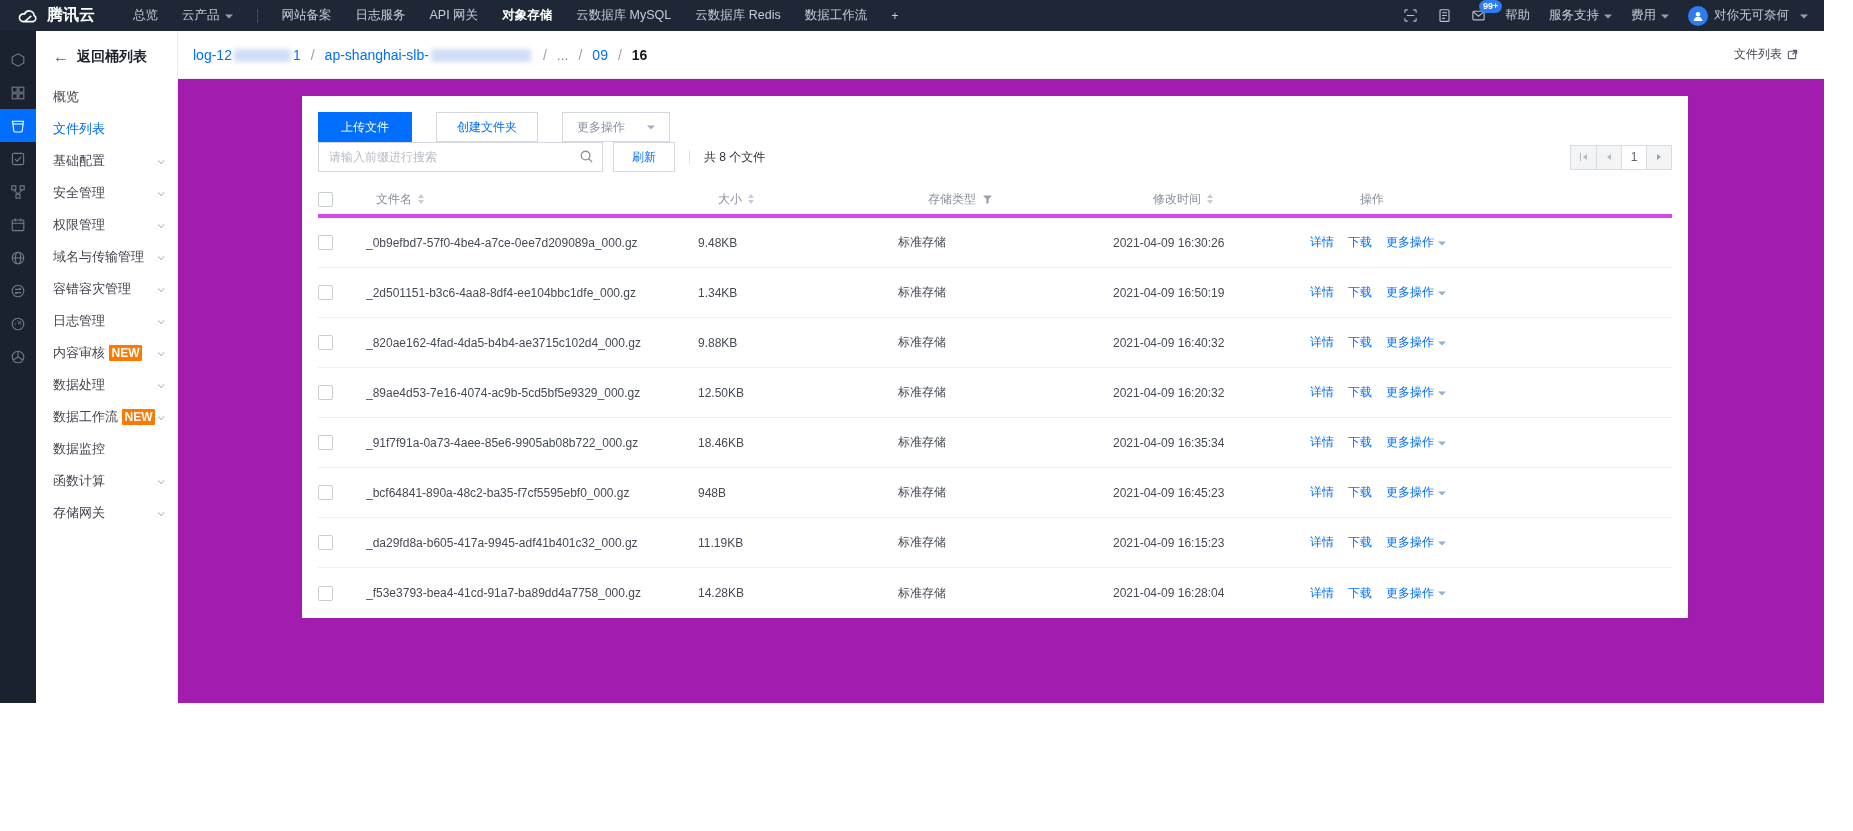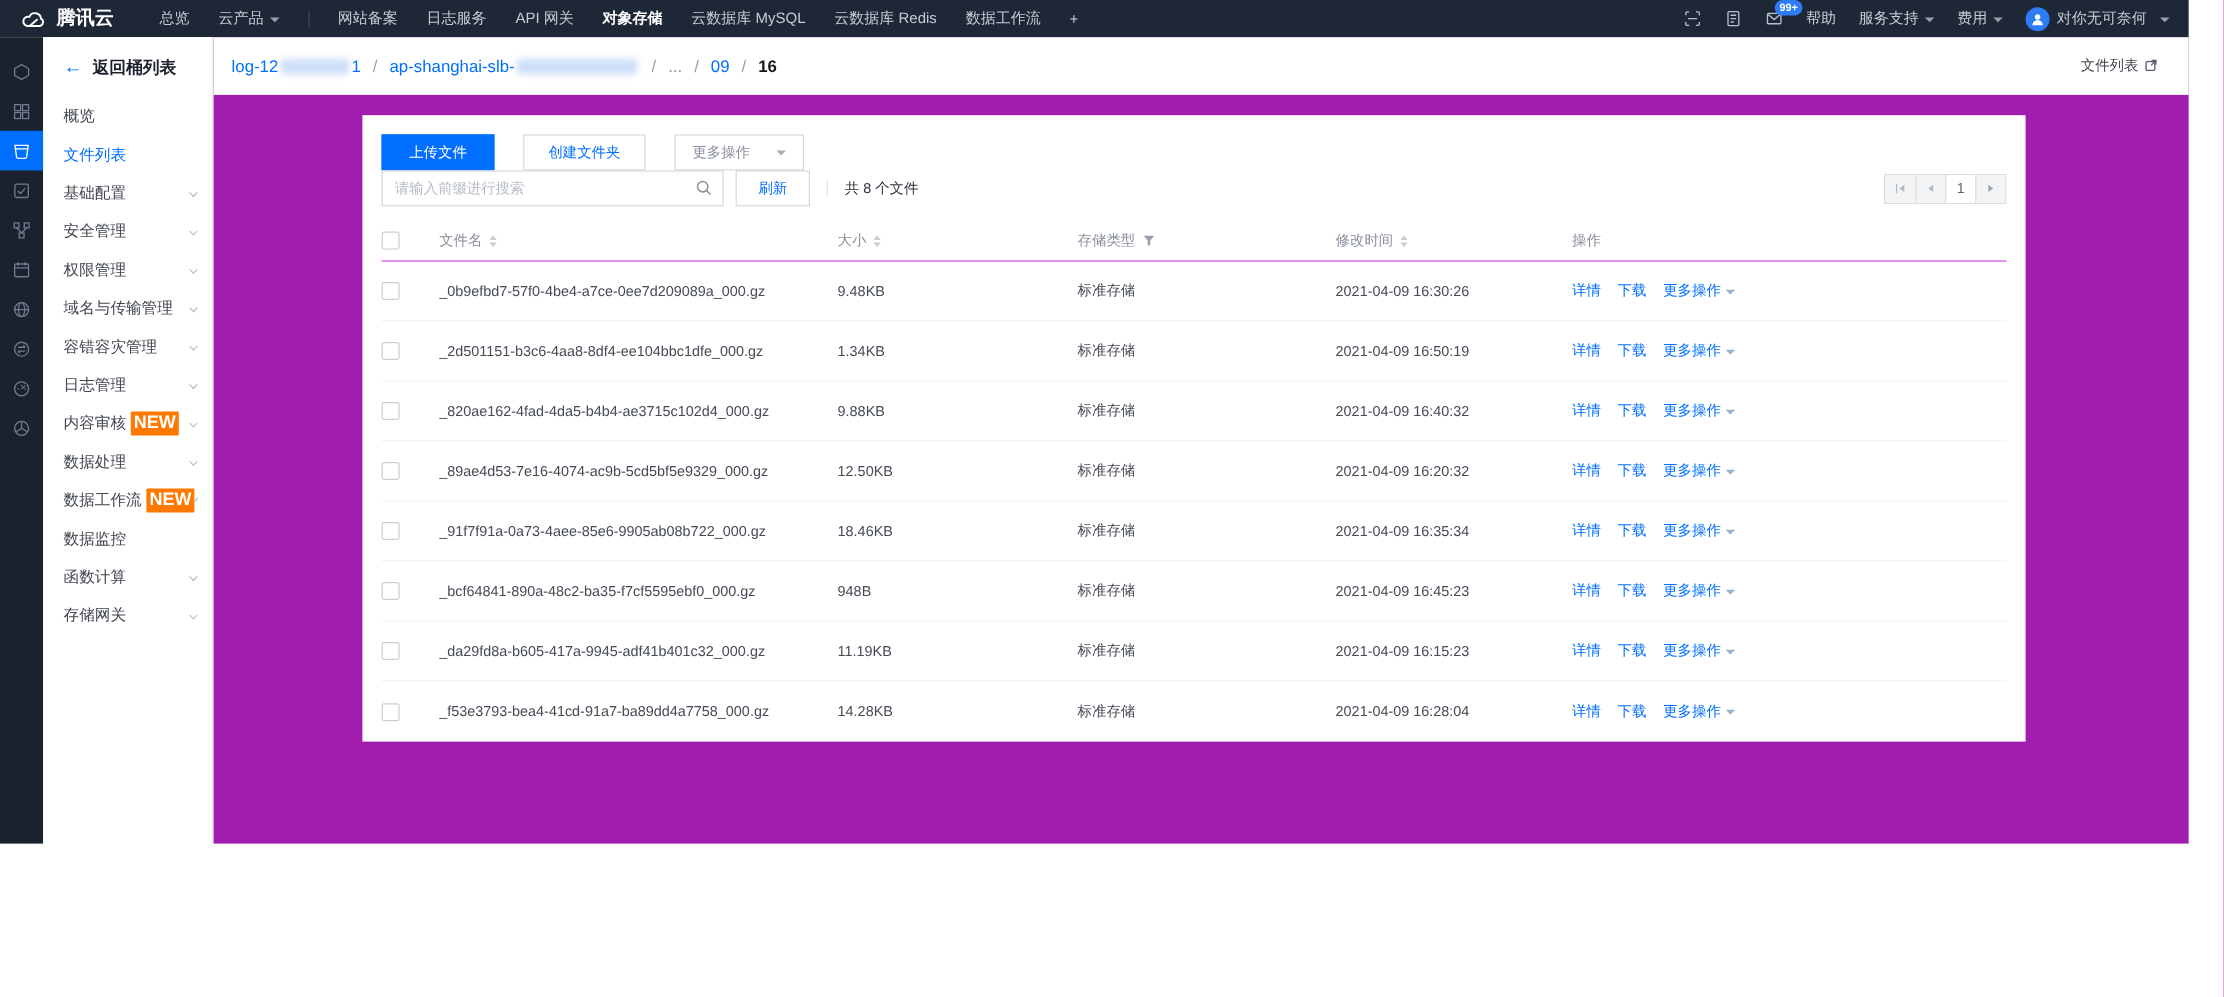--- a/index.html
+++ b/index.html
@@ -31,21 +31,21 @@
   .rail-item svg{width:16px;height:16px;stroke:currentColor;fill:none;stroke-width:1.1;}
   .rail-item.active{background:#006eff;color:#fff;}
 
   .sidebar{width:142px;background:#fff;border-right:1px solid #e7eaef;}
   .side-back{display:flex;align-items:center;gap:8px;padding:17px 14px 15px 17px;font-size:14px;font-weight:bold;color:#1c212b;cursor:pointer;}
   .back-arrow{color:#006eff;font-size:16px;font-weight:bold;line-height:1;}
   .side-item{display:flex;align-items:center;height:32px;padding:0 14px 0 17px;font-size:13px;color:#40454f;cursor:pointer;}
   .side-item .lbl{white-space:nowrap;}
   .side-item.active{color:#006eff;}
   .chev{margin-left:auto;width:5px;height:5px;border-right:1px solid #b9bec8;border-bottom:1px solid #b9bec8;transform:rotate(45deg) translateY(-1px);}
-  .new-badge{background:#ff7800;color:#fff;font-size:15px;padding:1px 2.5px;margin-left:4px;border-radius:1px;font-weight:bold;line-height:1.2;}
+  .new-badge{background:#ff7800;color:#fff;font-size:12px;padding:1px 2.5px;margin-left:4px;border-radius:1px;font-weight:bold;line-height:1.2;}
 
   
   .content{flex:1;background:#a21caf;display:flex;flex-direction:column;min-width:0;}
   .bc-bar{height:48px;background:#fff;display:flex;align-items:center;justify-content:space-between;padding:0 26px 0 15px;border-bottom:1px solid #eceef2;}
   .bc{display:flex;align-items:center;font-size:14px;}
   .bc-seg{display:inline-flex;align-items:center;}
   .bc-seg.link{color:#006eff;cursor:pointer;}
   .bc-seg.muted{color:#8a9099;}
   .bc-seg.current{color:#15181f;font-weight:bold;}
   .bc-sep{color:#9aa0ab;margin:0 10px;}
@@ -74,21 +74,21 @@
   .pager{margin-left:auto;display:flex;border:1px solid #d9dce1;}
   .pg{width:25px;height:23px;display:flex;align-items:center;justify-content:center;background:#f3f4f6;border-left:1px solid #d9dce1;cursor:pointer;}
   .pg:first-child{border-left:none;}
   .pg.num{background:#fff;font-size:12px;color:#5f6672;cursor:default;}
   .t-l{width:0;height:0;border:3.5px solid transparent;border-right:4.5px solid #b3b8c1;margin-left:-3px;}
   .t-r{width:0;height:0;border:3.5px solid transparent;border-left:4.5px solid #9aa0aa;margin-right:-3px;}
   .vbar{width:1.5px;height:8px;background:#b3b8c1;margin-right:2px;}
 
   .table{margin-top:12px;}
   .thead,.trow{display:grid;grid-template-columns:48px 332px 200px 215px 197px 1fr;align-items:center;}
-  .thead{height:34px;border-bottom:1px solid #d946ef;color:#888f9b;font-size:12px;}
+  .thead{height:34px;border-bottom:4px solid #d946ef;color:#888f9b;font-size:12px;gap:10px;}
   .trow{height:50px;border-bottom:1px solid #eef0f3;font-size:12px;color:#454a55;}
   .trow:last-child{border-bottom:none;}
   .cell{display:flex;align-items:center;min-width:0;}
   .cb{width:15px;height:15px;border:1px solid #c9cdd4;border-radius:2px;background:#fff;cursor:pointer;flex:none;}
   .sort{display:inline-flex;flex-direction:column;gap:2px;margin-left:6px;cursor:pointer;}
   .sort i{width:0;height:0;border-left:3.5px solid transparent;border-right:3.5px solid transparent;}
   .sort .up{border-bottom:4px solid #c6cbd4;}
   .sort .dn{border-top:4px solid #c6cbd4;}
   .funnel{margin-left:6px;cursor:pointer;display:grid;place-items:center;}
   .funnel svg{width:11px;height:11px;fill:#98a0ac;}

